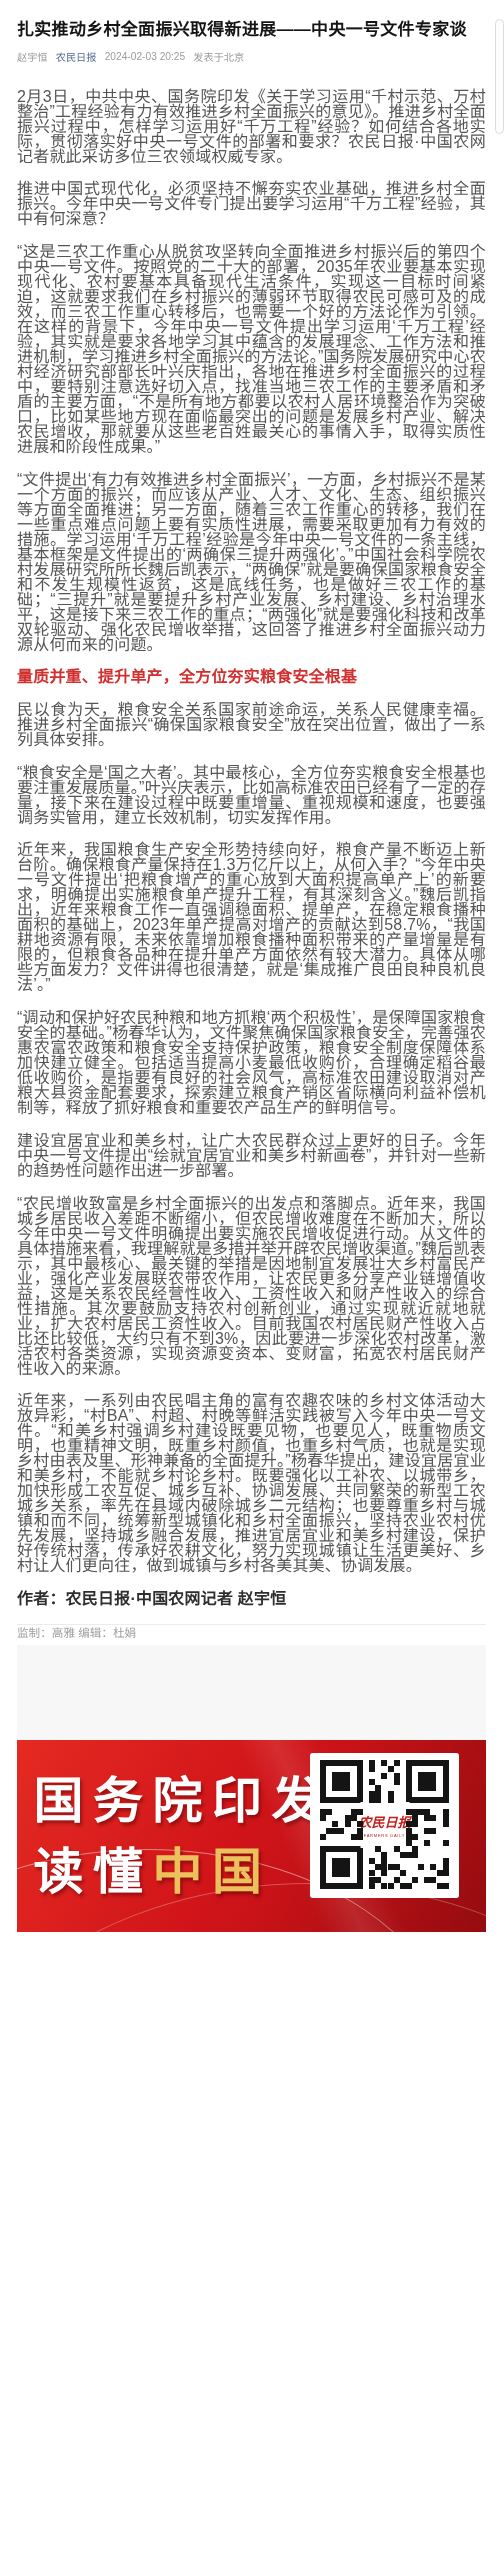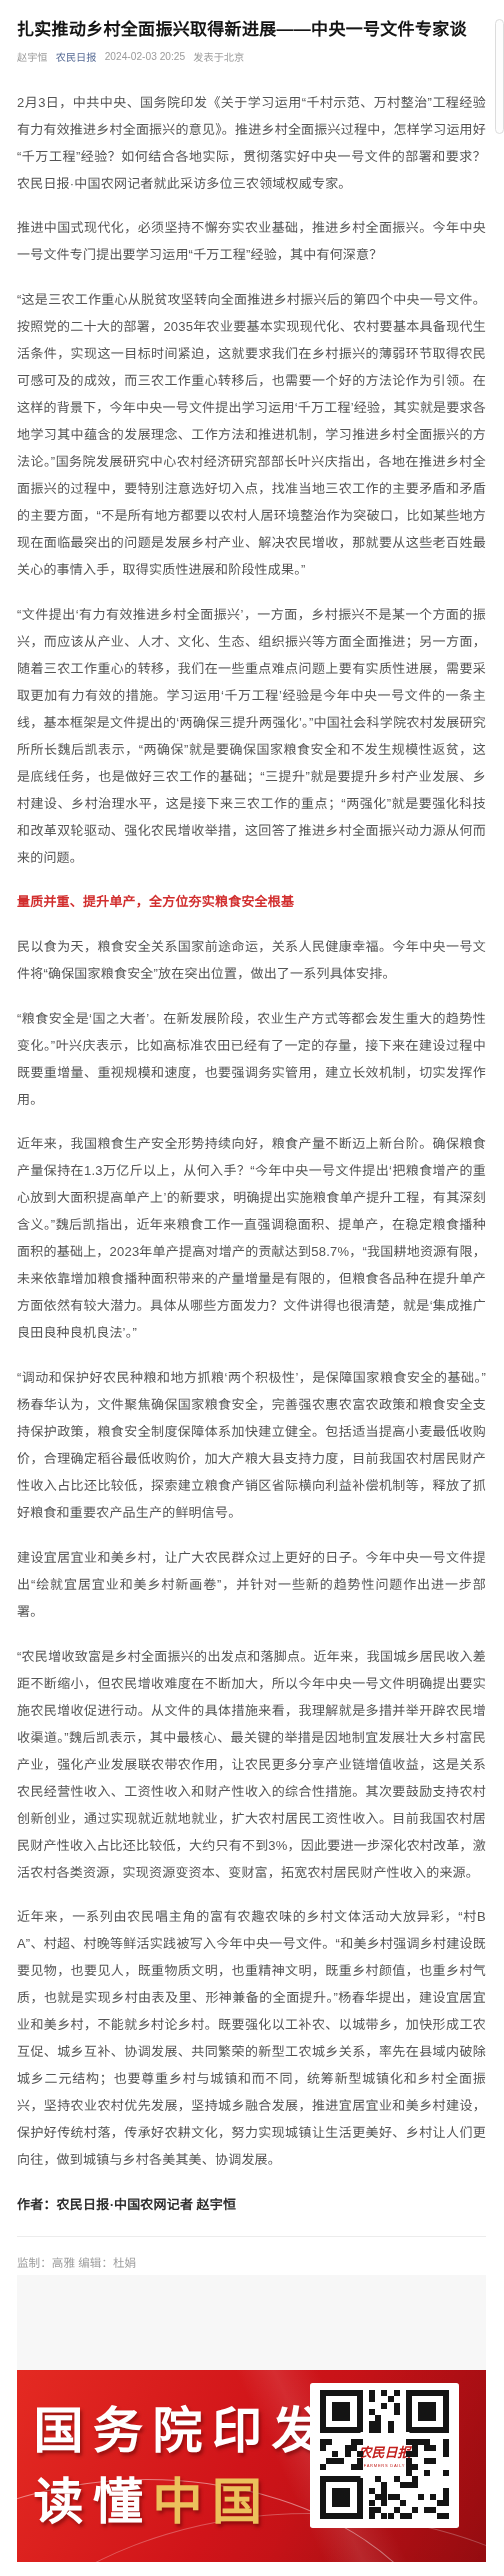--- a/index.html
+++ b/index.html
@@ -32,44 +32,43 @@
   }
   .byline .account {
     color: #576b95;
     font-weight: 500;
     cursor: pointer;
   }
 
   
   .article { margin-top: 24.6px; }
   .article p {
-    font-size: 13px;
-    line-height: 27px;
+    font-size: 16px;
+    line-height: 15px;
     color: #555555;
     text-align: justify;
     letter-spacing: 0.2px;
     margin-bottom: 17.7px;
     word-break: break-all;
   }
   .article p.h {
     color: #d22f2f;
     font-weight: bold;
     text-align: left;
   }
   .article p.author-line {
     color: #2e2e2e;
     font-weight: bold;
     text-align: left;
     margin-bottom: 0;
-    font-family: Liberation Serif, serif;
   }
   .credits {
     border-top: 0.7px solid #ececec;
     margin-top: 17.7px;
-    padding-top: 19px;
+    padding-top: 1px;
     font-size: 11.6px;
     line-height: 13.6px;
     color: #9e9e9e;
     margin-bottom: 5.5px;
   }
 
   
   .banner { width: 469px; }
   .banner-gray {
     height: 95px;
@@ -194,24 +193,24 @@
     <span>2024-02-03 20:25</span>
     <span>发表于北京</span>
   </div>
 
   <div class="article">
     <p>2月3日，中共中央、国务院印发《关于学习运用“千村示范、万村整治”工程经验有力有效推进乡村全面振兴的意见》。推进乡村全面振兴过程中，怎样学习运用好“千万工程”经验？如何结合各地实际，贯彻落实好中央一号文件的部署和要求？农民日报·中国农网记者就此采访多位三农领域权威专家。</p>
     <p>推进中国式现代化，必须坚持不懈夯实农业基础，推进乡村全面振兴。今年中央一号文件专门提出要学习运用“千万工程”经验，其中有何深意？</p>
     <p>“这是三农工作重心从脱贫攻坚转向全面推进乡村振兴后的第四个中央一号文件。按照党的二十大的部署，2035年农业要基本实现现代化、农村要基本具备现代生活条件，实现这一目标时间紧迫，这就要求我们在乡村振兴的薄弱环节取得农民可感可及的成效，而三农工作重心转移后，也需要一个好的方法论作为引领。在这样的背景下，今年中央一号文件提出学习运用‘千万工程’经验，其实就是要求各地学习其中蕴含的发展理念、工作方法和推进机制，学习推进乡村全面振兴的方法论。”国务院发展研究中心农村经济研究部部长叶兴庆指出，各地在推进乡村全面振兴的过程中，要特别注意选好切入点，找准当地三农工作的主要矛盾和矛盾的主要方面，“不是所有地方都要以农村人居环境整治作为突破口，比如某些地方现在面临最突出的问题是发展乡村产业、解决农民增收，那就要从这些老百姓最关心的事情入手，取得实质性进展和阶段性成果。”</p>
     <p>“文件提出‘有力有效推进乡村全面振兴’，一方面，乡村振兴不是某一个方面的振兴，而应该从产业、人才、文化、生态、组织振兴等方面全面推进；另一方面，随着三农工作重心的转移，我们在一些重点难点问题上要有实质性进展，需要采取更加有力有效的措施。学习运用‘千万工程’经验是今年中央一号文件的一条主线，基本框架是文件提出的‘两确保三提升两强化’。”中国社会科学院农村发展研究所所长魏后凯表示，“两确保”就是要确保国家粮食安全和不发生规模性返贫，这是底线任务，也是做好三农工作的基础；“三提升”就是要提升乡村产业发展、乡村建设、乡村治理水平，这是接下来三农工作的重点；“两强化”就是要强化科技和改革双轮驱动、强化农民增收举措，这回答了推进乡村全面振兴动力源从何而来的问题。</p>
     <p class="h">量质并重、提升单产，全方位夯实粮食安全根基</p>
-    <p>民以食为天，粮食安全关系国家前途命运，关系人民健康幸福。今年中央一号文件将“确保国家粮食安全”放在突出位置，做出了一系列具体安排。</p>
-    <p>“粮食安全是‘国之大者’。在新发展阶段，农业生产方式等都会发生重大的趋势性变化。”叶兴庆表示，比如高标准农田已经有了一定的存量，接下来在建设过程中既要重增量、重视规模和速度，也要强调务实管用，建立长效机制，切实发挥作用。</p>
+    <p>民以食为天，粮食安全关系国家前途命运，关系人民健康幸福。推进乡村全面振兴“确保国家粮食安全”放在突出位置，做出了一系列具体安排。</p>
+    <p>“粮食安全是‘国之大者’。其中最核心，全方位夯实粮食安全根基也要注重发展质量。”叶兴庆表示，比如高标准农田已经有了一定的存量，接下来在建设过程中既要重增量、重视规模和速度，也要强调务实管用，建立长效机制，切实发挥作用。</p>
     <p>近年来，我国粮食生产安全形势持续向好，粮食产量不断迈上新台阶。确保粮食产量保持在1.3万亿斤以上，从何入手？“今年中央一号文件提出‘把粮食增产的重心放到大面积提高单产上’的新要求，明确提出实施粮食单产提升工程，有其深刻含义。”魏后凯指出，近年来粮食工作一直强调稳面积、提单产，在稳定粮食播种面积的基础上，2023年单产提高对增产的贡献达到58.7%，“我国耕地资源有限，未来依靠增加粮食播种面积带来的产量增量是有限的，但粮食各品种在提升单产方面依然有较大潜力。具体从哪些方面发力？文件讲得也很清楚，就是‘集成推广良田良种良机良法’。”</p>
-    <p>“调动和保护好农民种粮和地方抓粮‘两个积极性’，是保障国家粮食安全的基础。”杨春华认为，文件聚焦确保国家粮食安全，完善强农惠农富农政策和粮食安全支持保护政策，粮食安全制度保障体系加快建立健全。包括适当提高小麦最低收购价，合理确定稻谷最低收购价，加大产粮大县支持力度，目前我国农村居民财产性收入占比还比较低，探索建立粮食产销区省际横向利益补偿机制等，释放了抓好粮食和重要农产品生产的鲜明信号。</p>
+    <p>“调动和保护好农民种粮和地方抓粮‘两个积极性’，是保障国家粮食安全的基础。”杨春华认为，文件聚焦确保国家粮食安全，完善强农惠农富农政策和粮食安全支持保护政策，粮食安全制度保障体系加快建立健全。包括适当提高小麦最低收购价，合理确定稻谷最低收购价，是指要有良好的社会风气，高标准农田建设取消对产粮大县资金配套要求，探索建立粮食产销区省际横向利益补偿机制等，释放了抓好粮食和重要农产品生产的鲜明信号。</p>
     <p>建设宜居宜业和美乡村，让广大农民群众过上更好的日子。今年中央一号文件提出“绘就宜居宜业和美乡村新画卷”，并针对一些新的趋势性问题作出进一步部署。</p>
     <p>“农民增收致富是乡村全面振兴的出发点和落脚点。近年来，我国城乡居民收入差距不断缩小，但农民增收难度在不断加大，所以今年中央一号文件明确提出要实施农民增收促进行动。从文件的具体措施来看，我理解就是多措并举开辟农民增收渠道。”魏后凯表示，其中最核心、最关键的举措是因地制宜发展壮大乡村富民产业，强化产业发展联农带农作用，让农民更多分享产业链增值收益，这是关系农民经营性收入、工资性收入和财产性收入的综合性措施。其次要鼓励支持农村创新创业，通过实现就近就地就业，扩大农村居民工资性收入。目前我国农村居民财产性收入占比还比较低，大约只有不到3%，因此要进一步深化农村改革，激活农村各类资源，实现资源变资本、变财富，拓宽农村居民财产性收入的来源。</p>
     <p>近年来，一系列由农民唱主角的富有农趣农味的乡村文体活动大放异彩，“村BA”、村超、村晚等鲜活实践被写入今年中央一号文件。“和美乡村强调乡村建设既要见物，也要见人，既重物质文明，也重精神文明，既重乡村颜值，也重乡村气质，也就是实现乡村由表及里、形神兼备的全面提升。”杨春华提出，建设宜居宜业和美乡村，不能就乡村论乡村。既要强化以工补农、以城带乡，加快形成工农互促、城乡互补、协调发展、共同繁荣的新型工农城乡关系，率先在县域内破除城乡二元结构；也要尊重乡村与城镇和而不同，统筹新型城镇化和乡村全面振兴，坚持农业农村优先发展，坚持城乡融合发展，推进宜居宜业和美乡村建设，保护好传统村落，传承好农耕文化，努力实现城镇让生活更美好、乡村让人们更向往，做到城镇与乡村各美其美、协调发展。</p>
     <p class="author-line">作者：农民日报·中国农网记者 赵宇恒</p>
     <div class="credits">监制：高雅  编辑：杜娟</div>
   </div>
 
   <div class="banner">
     <div class="banner-gray"></div>
     <div class="banner-red">

